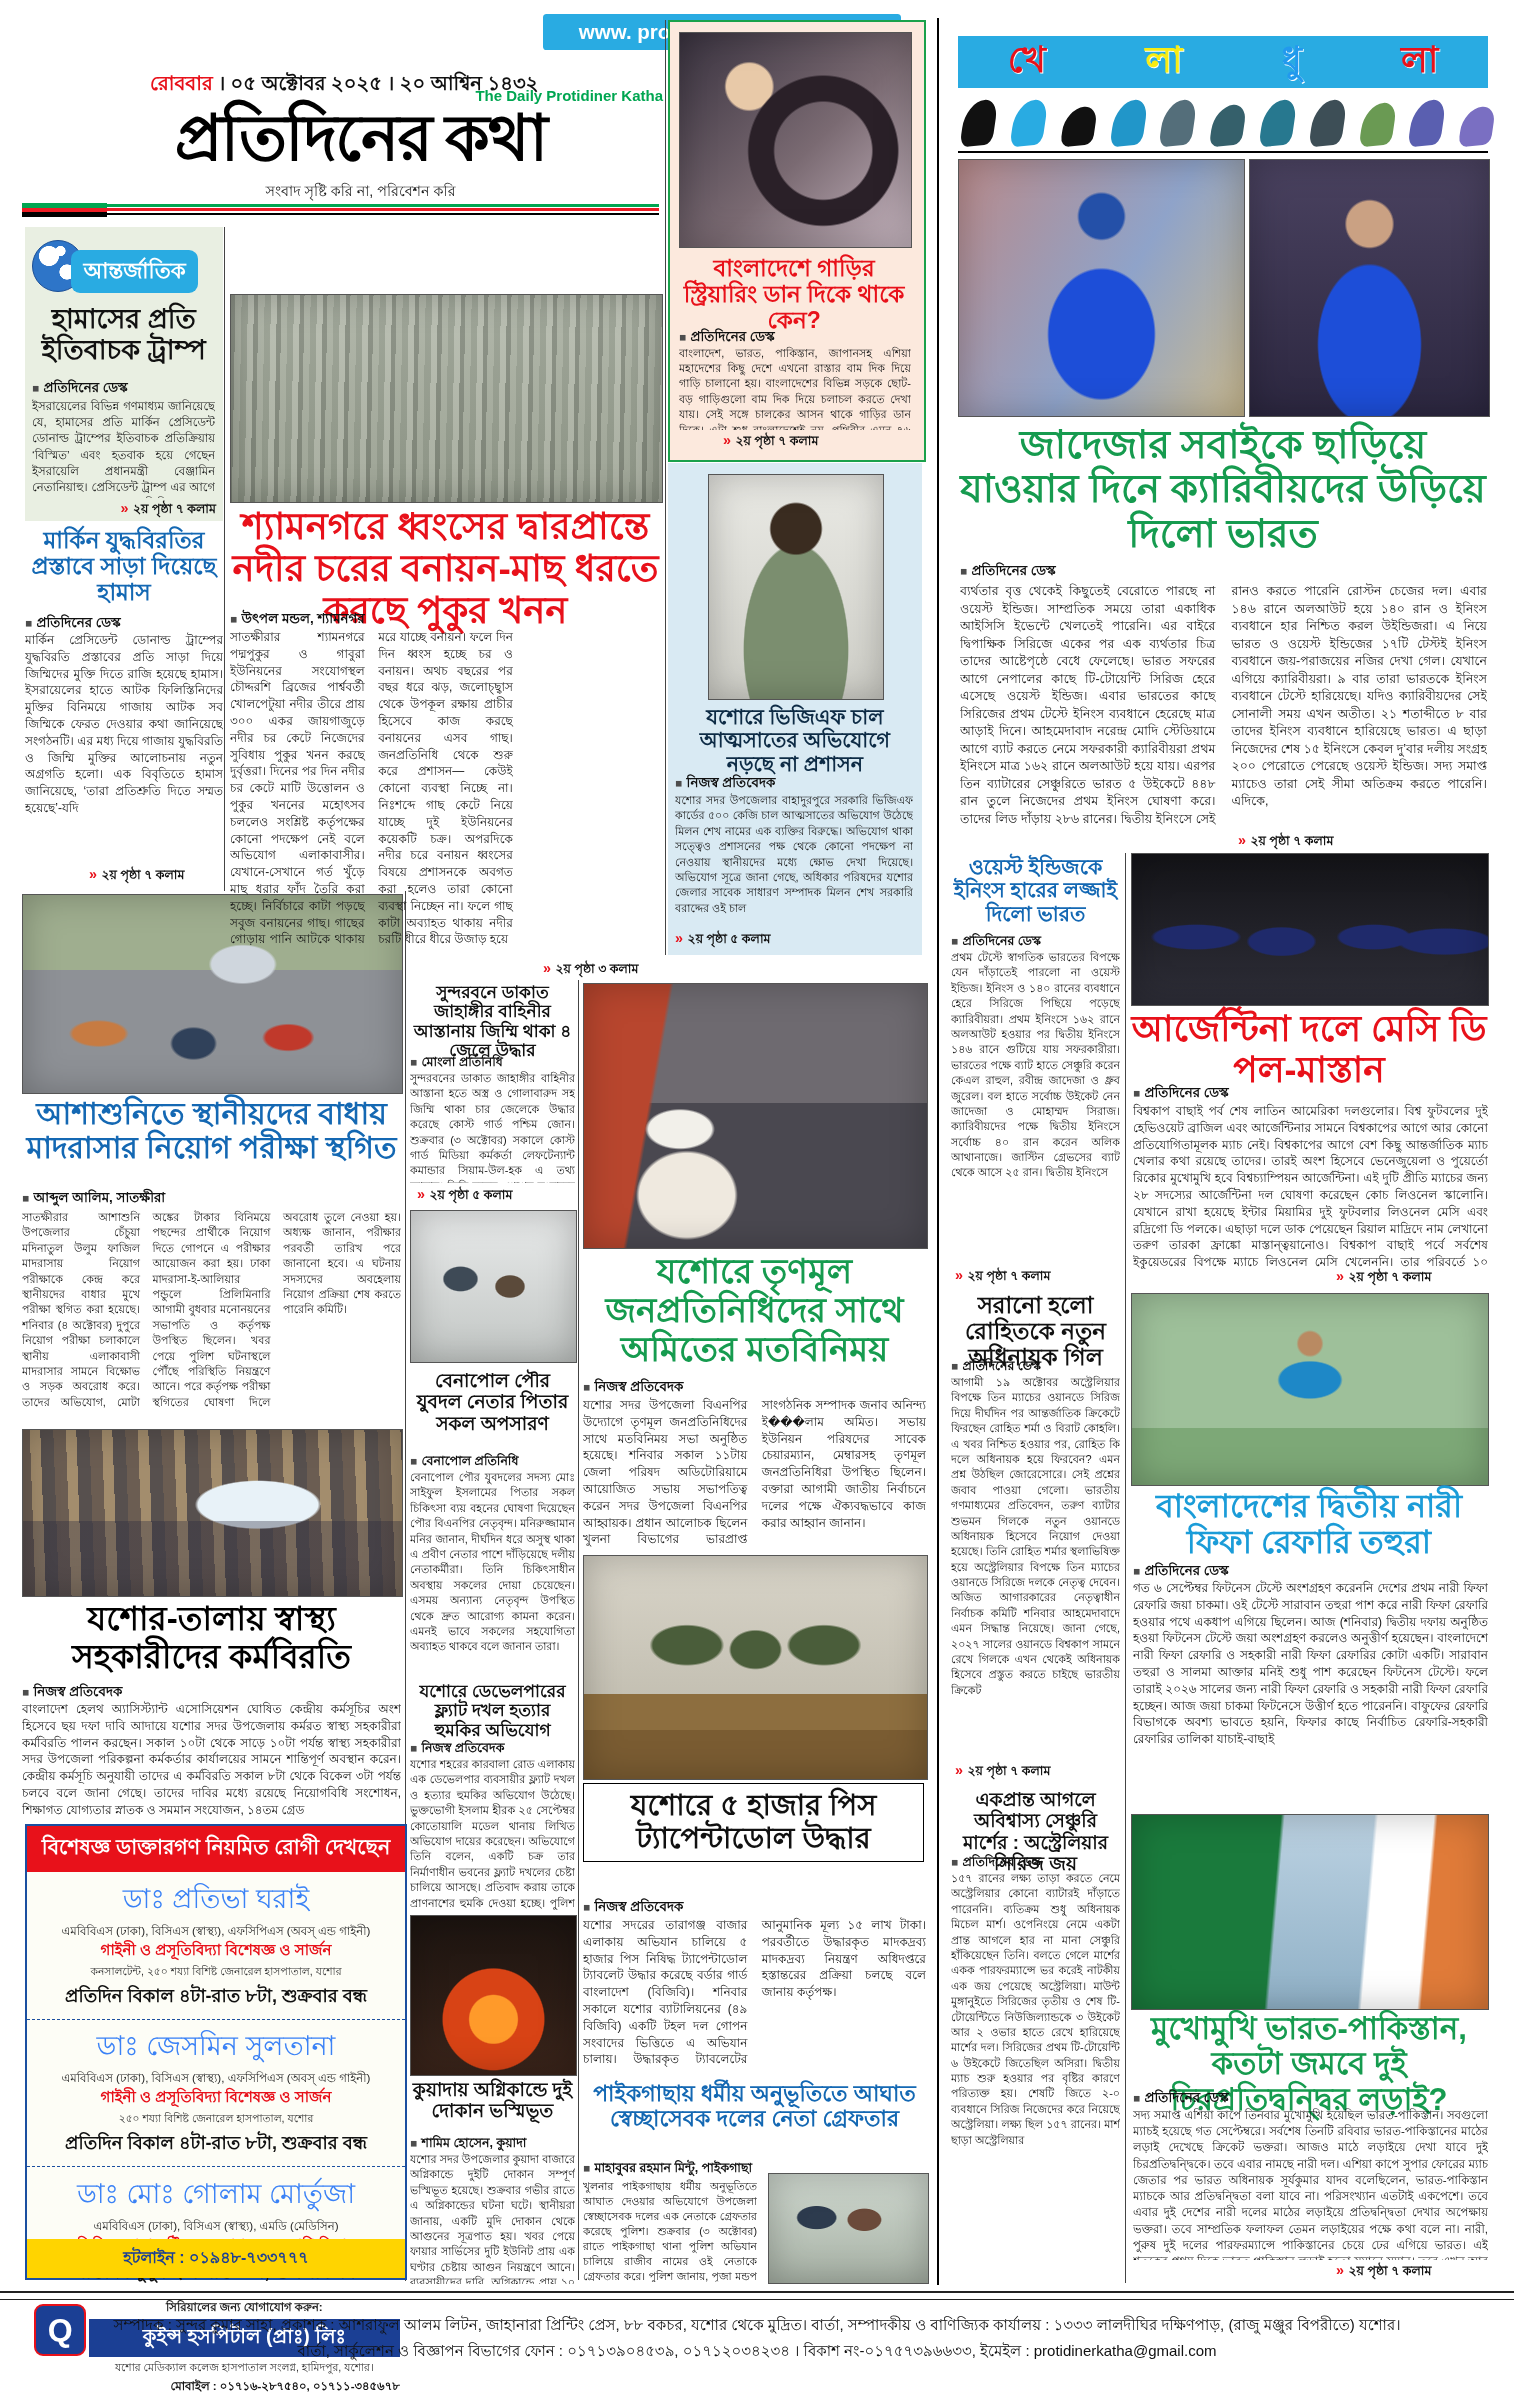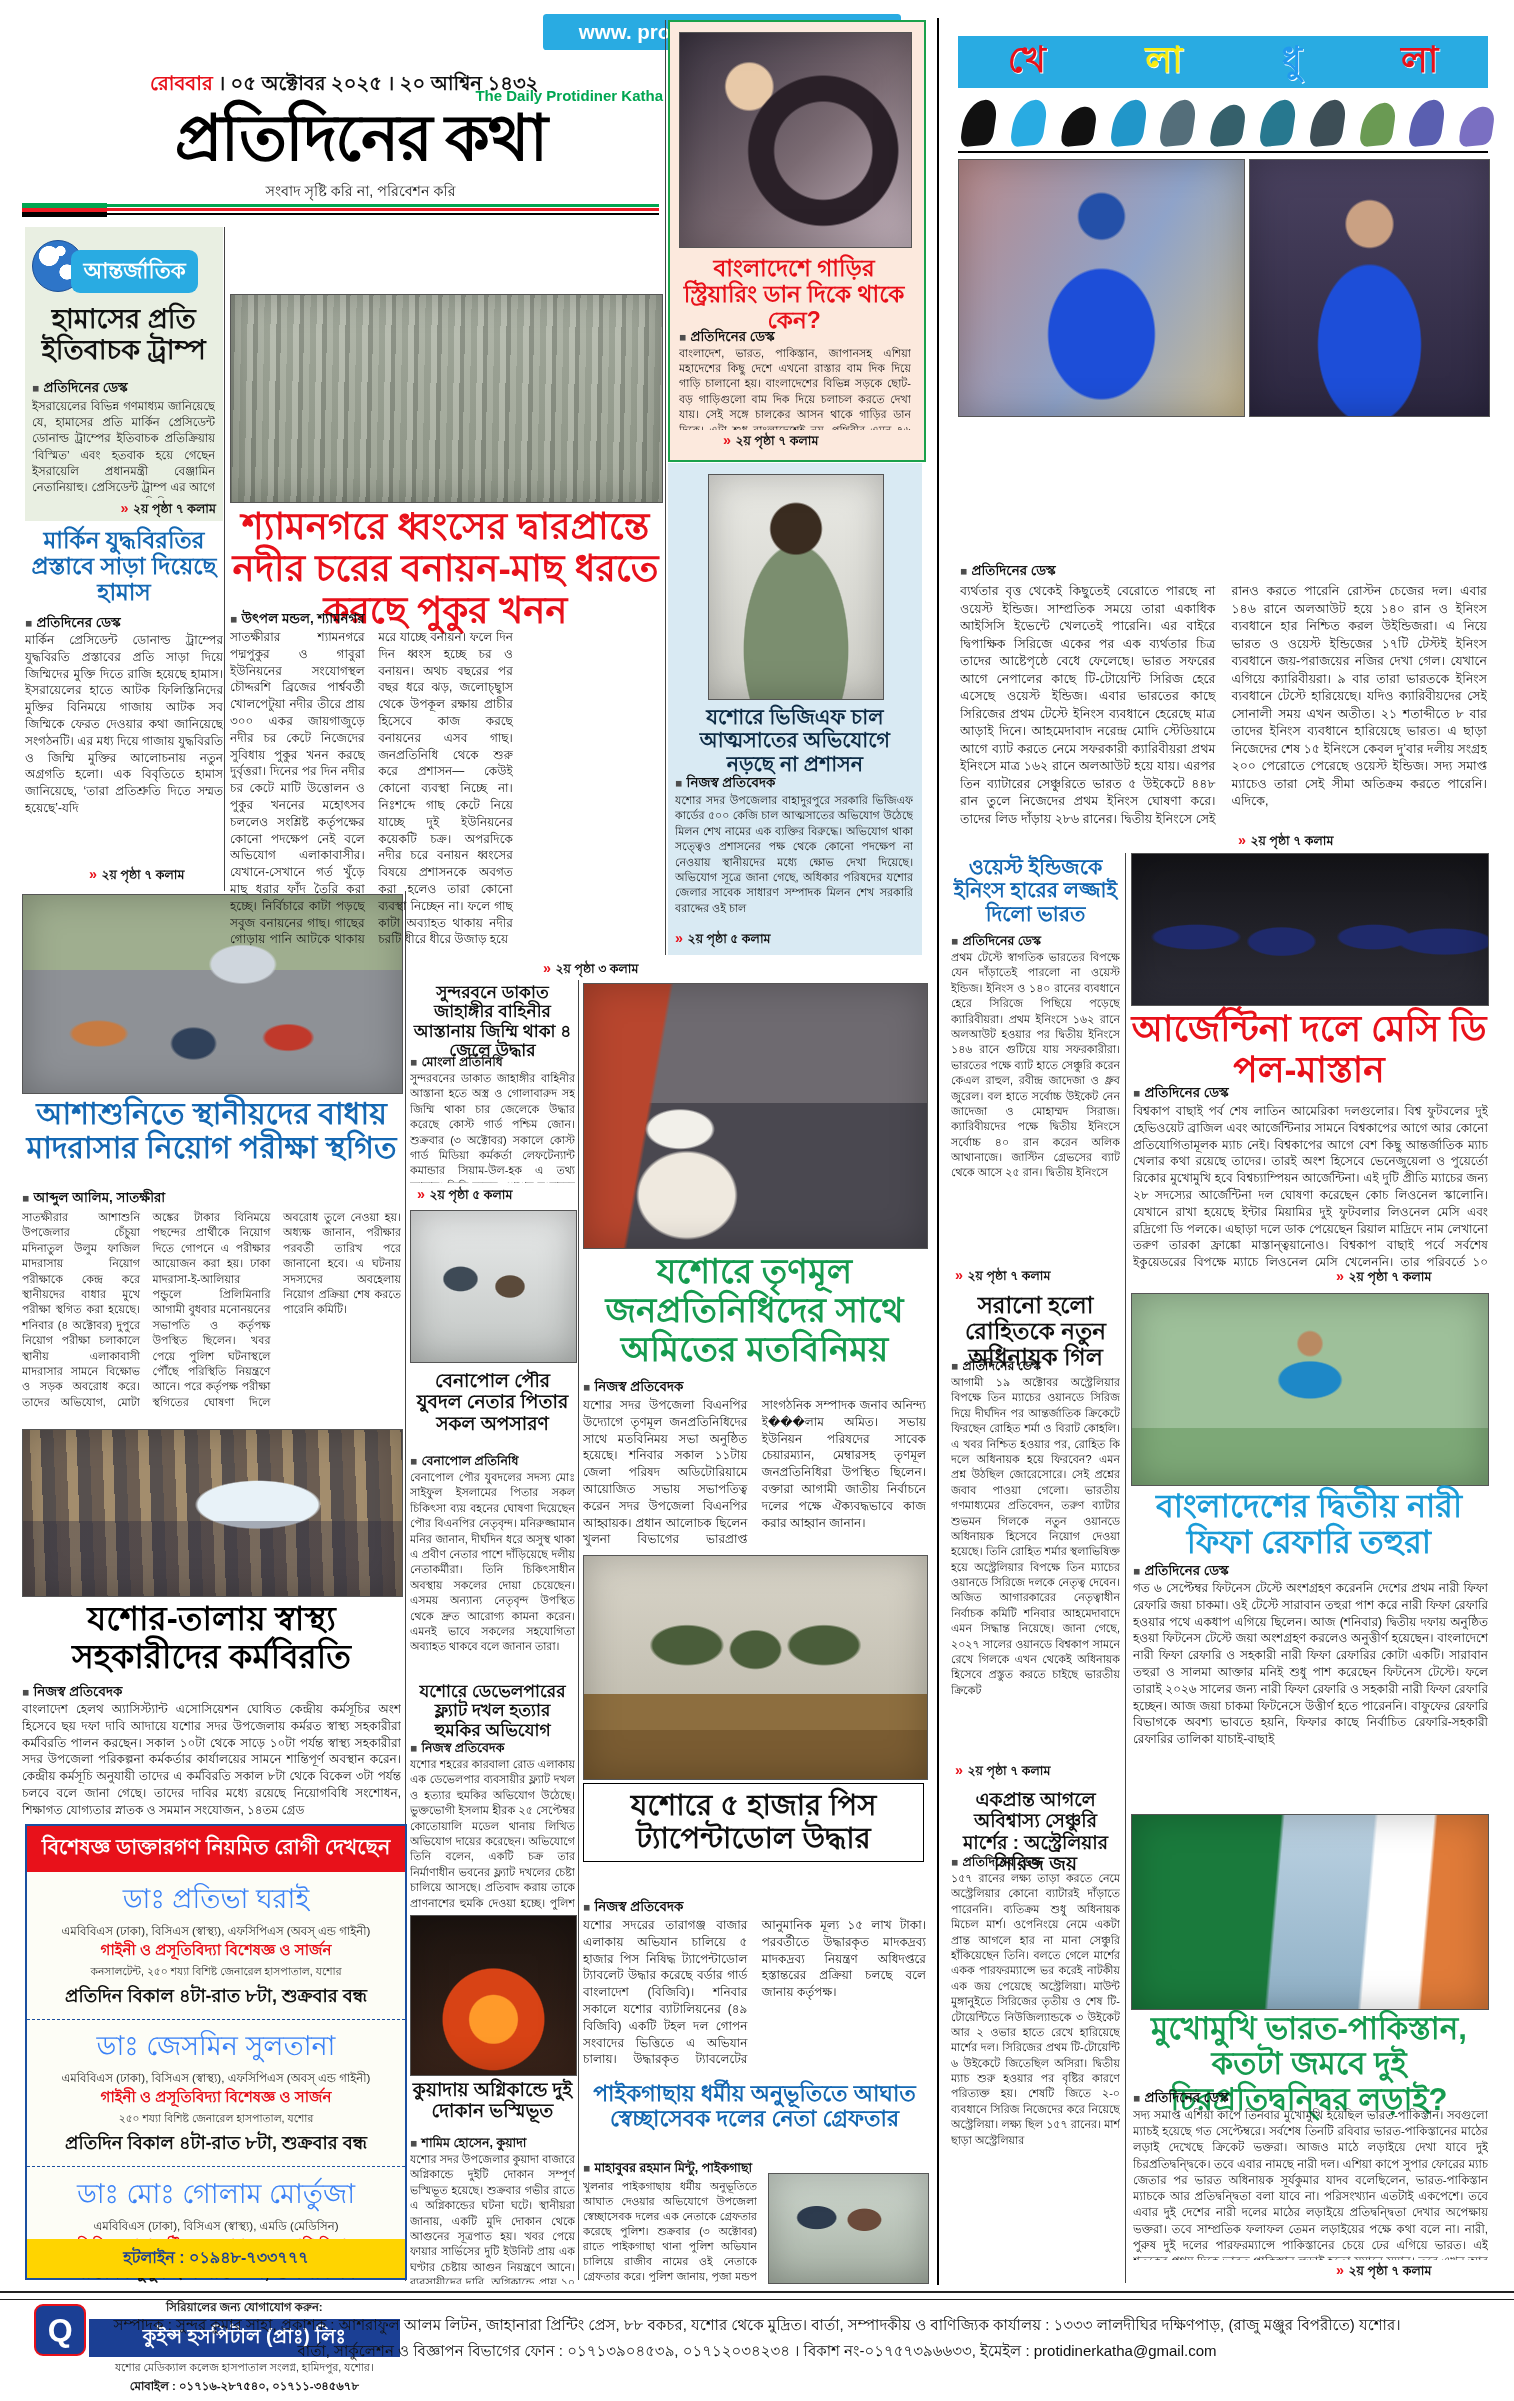--- a/index.html
+++ b/index.html
@@ -47,21 +47,21 @@
   .doc .dspec{color:#e8111a;font-weight:bold;font-size:15px;}
   .doc .dcons{font-size:10.7px;color:#333;}
   .doc .dsch{font-weight:bold;font-size:18px;color:#111;}
   #adbot{position:relative;padding:3.6px 5.3px 0 62px;text-align:center;}
   #qlogo{position:absolute;left:7.1px;top:9px;width:48px;height:48px;border-radius:9px;background:#1b3f94;
          color:#fff;font-weight:900;font-size:32px;display:flex;align-items:center;justify-content:center;
          border:2.7px solid #e8111a;}
   #adserial{font-size:11.6px;font-weight:bold;color:#222;}
   #adhosp{color:#fff;background:#1b3f94;font-weight:900;font-size:19.6px;padding:2.7px 0;margin:1.8px 0;}
   #adaddr{font-size:10.7px;color:#333;}
-  #admob{font-size:11.6px;font-weight:bold;color:#111;}
+  #admob{font-size:11.6px;font-weight:bold;color:#111;text-align:right;}
   #adhot{background:#ffd400;color:#1b3f94;font-weight:900;font-size:16px;text-align:center;
          padding:6px 0;position:absolute;left:0;right:0;bottom:0;}
   
   #steerbox{left:668px;top:19.6px;width:254px;height:438px;background:#fcе9dd;background:#fce9dd;border:2.7px double #1aa14b;}
   #vgfbox{left:668px;top:463px;width:254px;height:492px;background:#d9eaf3;}
   #spbanner{left:958px;top:36px;width:530px;height:52px;background:#29abe2;display:flex;
             align-items:center;justify-content:space-around;font-weight:900;font-size:36px;}
   #spbanner span{text-shadow:0.9px 0.9px 0 #fff;}
   #sil{left:958px;top:93px;width:530px;height:53px;display:flex;align-items:flex-end;justify-content:space-between;padding:0 5.3px;}
   .sil{display:inline-block;width:32px;height:46px;border-radius:60% 45% 25% 30%;transform:skewX(-14deg) rotate(-6deg);}
@@ -291,20 +291,21 @@
       <span class="sil"></span>
       <span class="sil"></span>
       <span class="sil"></span>
   </div>
 
   <div class="photo" style="left:958px;top:159px;width:285px;height:256px;
        background:radial-gradient(circle at 50% 22%,#2450a8 0 9%,rgba(0,0,0,0) 10%),radial-gradient(ellipse at 50% 68%,#1d4ed8 0 26%,rgba(0,0,0,0) 27%),linear-gradient(120deg,#b98a8a,#8fa3c9 55%,#c9b98f)"></div>
   <div class="photo" style="left:1249px;top:159px;width:239px;height:256px;
        background:radial-gradient(circle at 50% 25%,#caa183 0 10%,rgba(0,0,0,0) 11%),radial-gradient(ellipse at 50% 72%,#1d4ed8 0 30%,rgba(0,0,0,0) 31%),linear-gradient(#4a4260,#2c2740)"></div>
 
+  <div class="abs h" style="left:958px;top:423px;width:530px;font-size:39px;color:#169b4f">জাদেজার সবাইকে ছাড়িয়ে যাওয়ার দিনে ক্যারিবীয়দের উড়িয়ে দিলো ভারত</div>
   <div class="abs byline" style="left:960px;top:561px">
     <span class="bm">■</span><span>প্রতিদিনের ডেস্ক</span>
   </div>
   <div class="abs body" style="left:960px;top:583px;width:527px;height:248px;font-size:12.5px;column-count:2;column-gap:16px;column-fill:auto">ব্যর্থতার বৃত্ত থেকেই কিছুতেই বেরোতে পারছে না ওয়েস্ট ইন্ডিজ। সাম্প্রতিক সময়ে তারা একাধিক আইসিসি ইভেন্টে খেলতেই পারেনি। এর বাইরে দ্বিপাক্ষিক সিরিজে একের পর এক ব্যর্থতার চিত্র তাদের আষ্টেপৃষ্ঠে বেধে ফেলেছে। ভারত সফরের আগে নেপালের কাছে টি-টোয়েন্টি সিরিজ হেরে এসেছে ওয়েস্ট ইন্ডিজ। এবার ভারতের কাছে সিরিজের প্রথম টেস্টে ইনিংস ব্যবধানে হেরেছে মাত্র আড়াই দিনে। আহমেদাবাদ নরেন্দ্র মোদি স্টেডিয়ামে আগে ব্যাট করতে নেমে সফরকারী ক্যারিবীয়রা প্রথম ইনিংসে মাত্র ১৬২ রানে অলআউট হয়ে যায়। এরপর তিন ব্যাটারের সেঞ্চুরিতে ভারত ৫ উইকেটে ৪৪৮ রান তুলে নিজেদের প্রথম ইনিংস ঘোষণা করে। তাদের লিড দাঁড়ায় ২৮৬ রানের। দ্বিতীয় ইনিংসে সেই রানও করতে পারেনি রোস্টন চেজের দল। এবার ১৪৬ রানে অলআউট হয়ে ১৪০ রান ও ইনিংস ব্যবধানে হার নিশ্চিত করল উইন্ডিজরা। এ নিয়ে ভারত ও ওয়েস্ট ইন্ডিজের ১৭টি টেস্টই ইনিংস ব্যবধানে জয়-পরাজয়ের নজির দেখা গেল। যেখানে এগিয়ে ক্যারিবীয়রা। ৯ বার তারা ভারতকে ইনিংস ব্যবধানে টেস্টে হারিয়েছে। যদিও ক্যারিবীয়দের সেই সোনালী সময় এখন অতীত। ২১ শতাব্দীতে ৮ বার তাদের ইনিংস ব্যবধানে হারিয়েছে ভারত। এ ছাড়া নিজেদের শেষ ১৫ ইনিংসে কেবল দু’বার দলীয় সংগ্রহ ২০০ পেরোতে পেরেছে ওয়েস্ট ইন্ডিজ। সদ্য সমাপ্ত ম্যাচেও তারা সেই সীমা অতিক্রম করতে পারেনি। এদিকে,</div>
   <div class="abs cont" style="left:1238px;top:832px">
     <span class="ca">»</span><span>২য় পৃষ্ঠা ৭ কলাম</span>
   </div>
 
   <div class="abs h" style="left:951px;top:855px;width:169px;font-size:20.5px;color:#1468b3">ওয়েস্ট ইন্ডিজকে ইনিংস হারের লজ্জাই দিলো ভারত</div>
   <div class="abs byline" style="left:951px;top:932px;font-size:12.5px">

